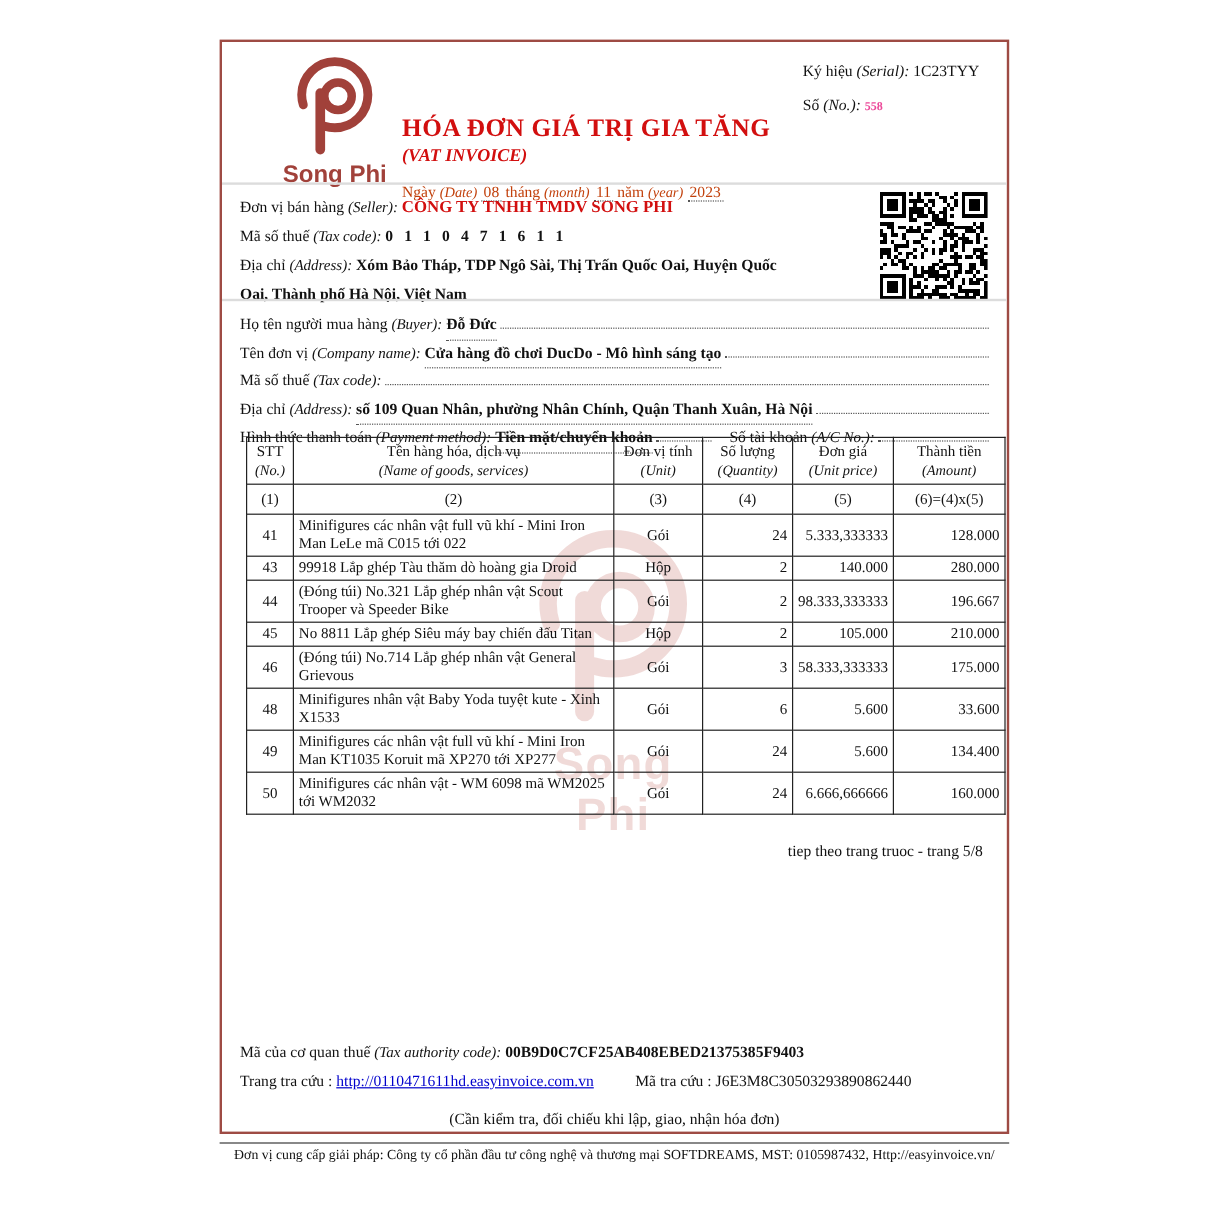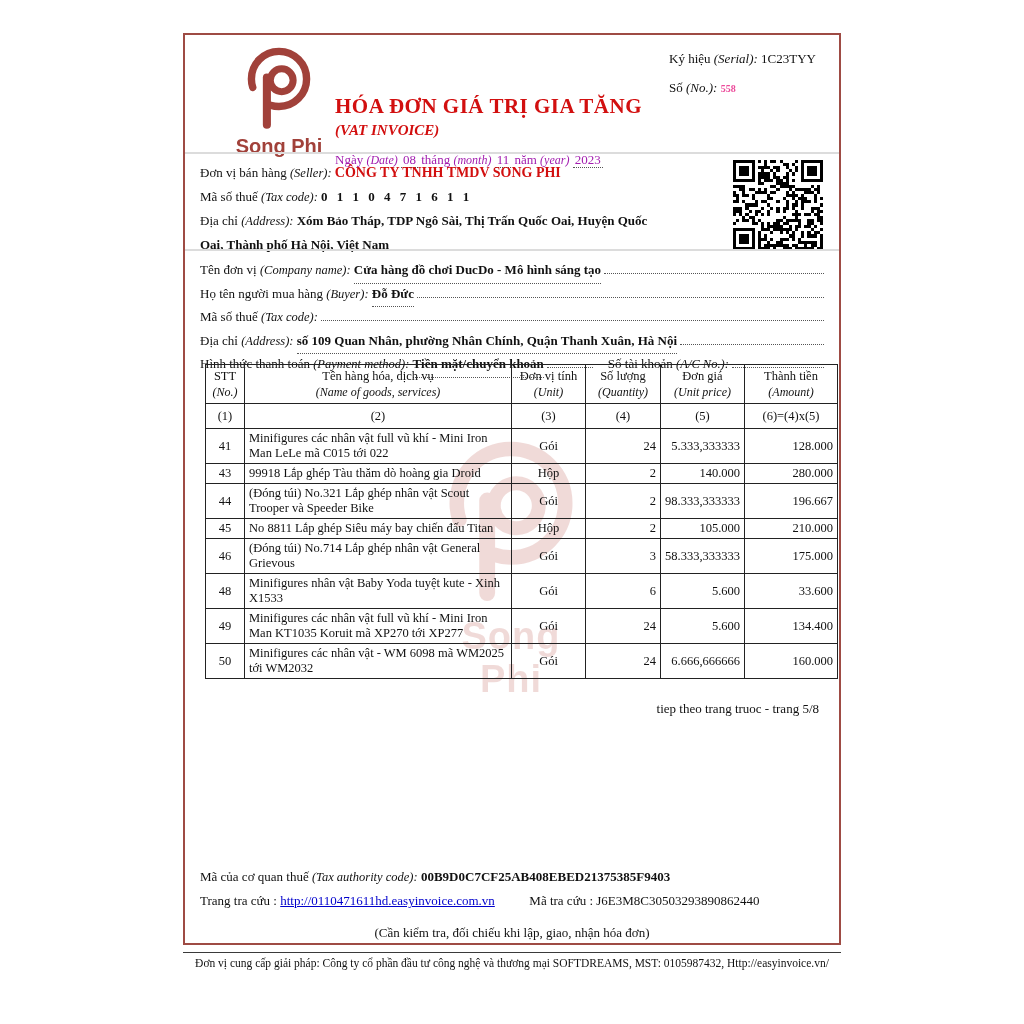--- a/index.html
+++ b/index.html
@@ -12,21 +12,21 @@
     border:2px solid #9e4b44;box-sizing:border-box;background:transparent;
   }
   
   .logo-block{position:absolute;left:28px;top:10px;width:132px;text-align:center;}
   .logo-block svg{display:block;margin:0 auto;}
   .logo-text{font-family:"Liberation Sans","DejaVu Sans",sans-serif;font-weight:bold;
     font-size:20px;color:#a1413a;margin-top:2px;}
   .title-block{position:absolute;left:150px;right:150px;top:14px;text-align:left;margin-top:45px;}
   .inv-title{font-size:21px;font-weight:bold;color:#d20f0f;letter-spacing:.5px;white-space:nowrap;}
   .inv-subtitle{font-size:15px;font-weight:bold;font-style:italic;color:#d20f0f;margin-top:3px;}
-  .date-line{font-size:13px;margin-top:13px;color:#a21caf;white-space:nowrap;}
+  .date-line{font-size:13px;margin-top:13px;color:#c2410c;white-space:nowrap;}
   .date-line i{font-size:12px;}
   .date-num{border-bottom:1px dotted #555;padding:0 2px;}
   .serial-block{position:absolute;left:484px;top:16px;font-size:13px;line-height:16px;}
   .serial-row{margin-bottom:13px;white-space:nowrap;}
   .no-value{color:#ec4899;font-weight:bold;font-size:10px;}
   .sep{position:absolute;left:0;right:0;height:0;border-top:2px solid #dcdcdc;}
   .sep1{top:117px;} .sep2{top:214px;}
   
   .seller-block{position:absolute;left:15px;top:126px;right:166px;font-size:13px;line-height:23px;}
   .lab i{font-size:12.5px;}
@@ -452,29 +452,29 @@
         <rect x="0" y="22" width="7" height="7" fill="#000"></rect>
         <rect x="1" y="23" width="5" height="5" fill="#fff"></rect>
         <rect x="2" y="24" width="3" height="3" fill="#000"></rect>
       </svg>
   </div>
 
   <div class="sep sep2"></div>
 
   <div class="buyer-block">
     <div class="field-line">
+      <span class="lab"><span>Họ tên người mua hàng</span>
+      <i>(Buyer):</i></span>&nbsp;
+      <span class="b val-dotted">Đỗ Đức</span>
+      <span class="dotted-fill"></span>
+    </div>
+    <div class="field-line">
       <span class="lab"><span>Tên đơn vị</span>
       <i>(Company name):</i></span>&nbsp;
       <span class="b val-dotted">Cửa hàng đồ chơi DucDo - Mô hình sáng tạo</span>
-      <span class="dotted-fill"></span>
-    </div>
-    <div class="field-line">
-      <span class="lab"><span>Họ tên người mua hàng</span>
-      <i>(Buyer):</i></span>&nbsp;
-      <span class="b val-dotted">Đỗ Đức</span>
       <span class="dotted-fill"></span>
     </div>
     <div class="field-line">
       <span class="lab"><span>Mã số thuế</span>
       <i>(Tax code):</i></span>
       <span class="dotted-fill"></span>
     </div>
     <div class="field-line">
       <span class="lab"><span>Địa chỉ</span>
       <i>(Address):</i></span>&nbsp;

